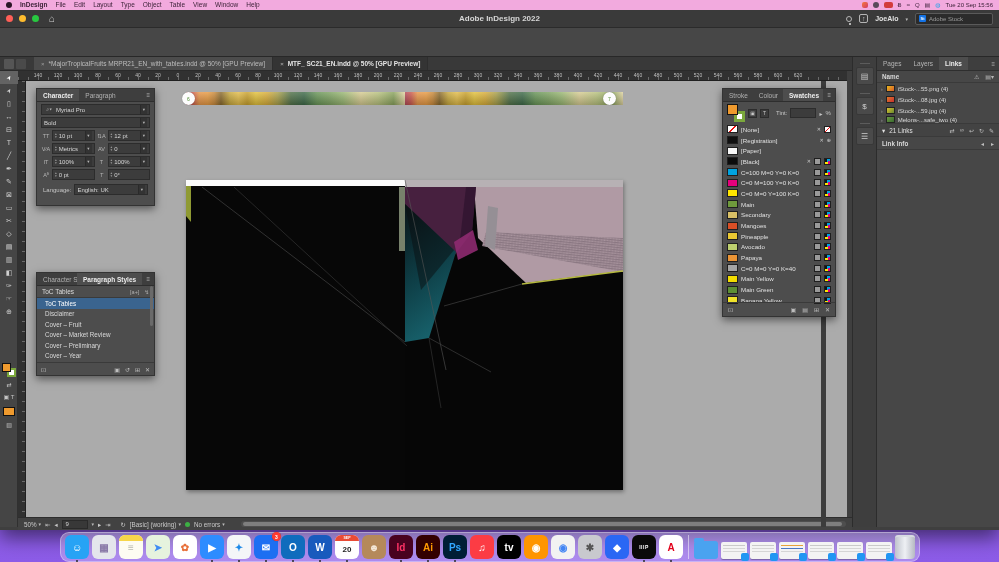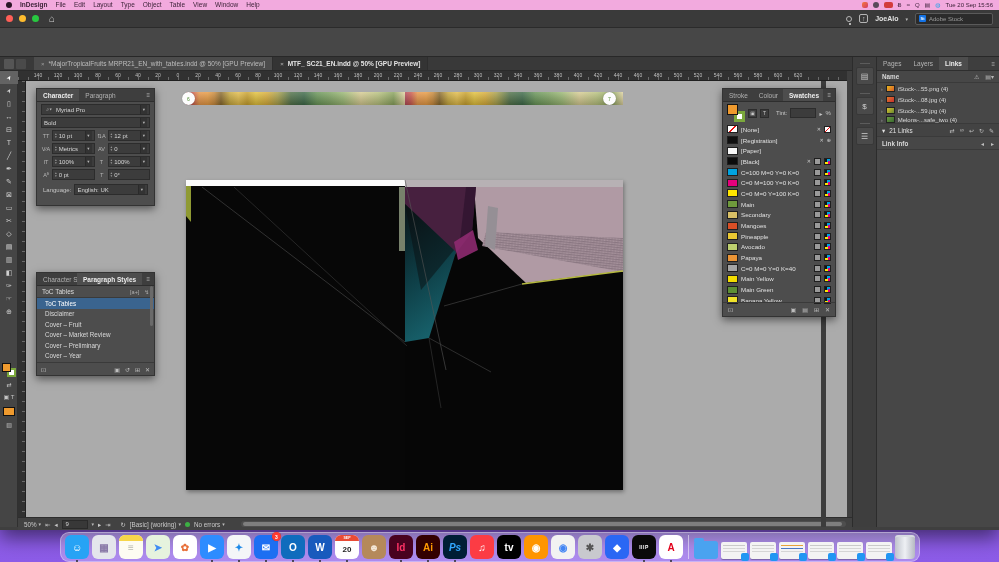--- a/index.html
+++ b/index.html
@@ -214,20 +214,21 @@
     </span>
   </div>
 
   <div class="window">
 
     <div class="titlebar">
       <span class="tl r"></span>
       <span class="tl y"></span>
       <span class="tl g"></span>
       <span class="homeic">⌂</span>
+      <span class="ttitle">Adobe InDesign 2022</span>
       <span class="tright">
         <span class="bulb"></span>
         <span class="shareic">↑</span>
         <span class="userlbl">JoeAlo</span>
         <span class="ddv">▾</span>
         <span class="stockbox">
           <span class="stockic">St</span>
           <span class="stocktxt">Adobe Stock</span>
         </span>
       </span>
@@ -963,21 +964,21 @@
       </div>
       <div class="dk" style="background: rgb(73, 2, 31); color: rgb(255, 51, 102);">
         <span style="position: relative; z-index: 1;">Id</span>
         <span class="dot"></span>
       </div>
       <div class="dk" style="background: rgb(51, 0, 0); color: rgb(255, 154, 0);">
         <span style="position: relative; z-index: 1;">Ai</span>
         <span class="dot"></span>
       </div>
       <div class="dk" style="background: rgb(0, 30, 54); color: rgb(49, 168, 255);">
-        <span style="position: relative; z-index: 1; font-style: italic;">Ps</span>
+        <span style="position: relative; z-index: 1;">Ps</span>
         <span class="dot"></span>
       </div>
       <div class="dk" style="background: rgb(252, 60, 68); color: rgb(255, 255, 255);">
         <span style="position: relative; z-index: 1;">♫</span>
       </div>
       <div class="dk" style="background: rgb(0, 0, 0); color: rgb(255, 255, 255);">
         <span style="position: relative; z-index: 1;">tv</span>
       </div>
       <div class="dk" style="background: rgb(255, 149, 0); color: rgb(255, 255, 255);">
         <span style="position: relative; z-index: 1;">◉</span>

